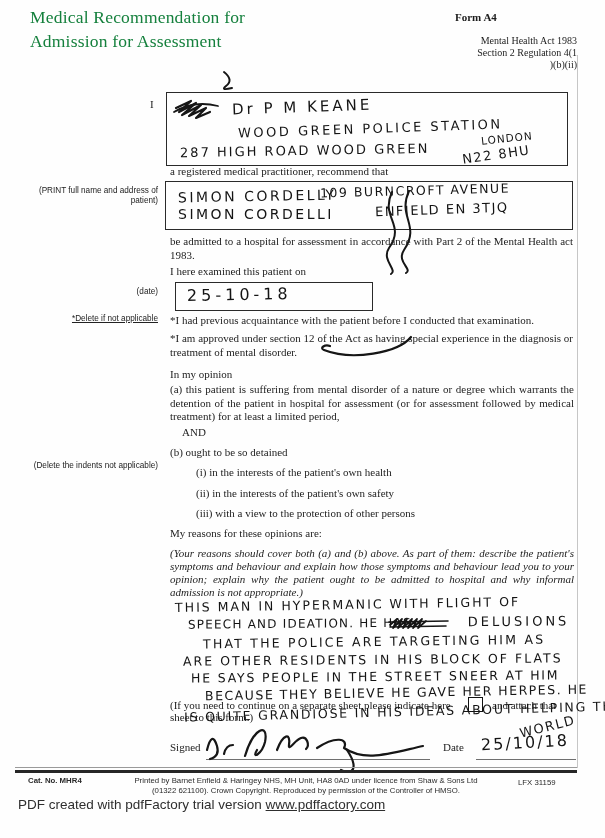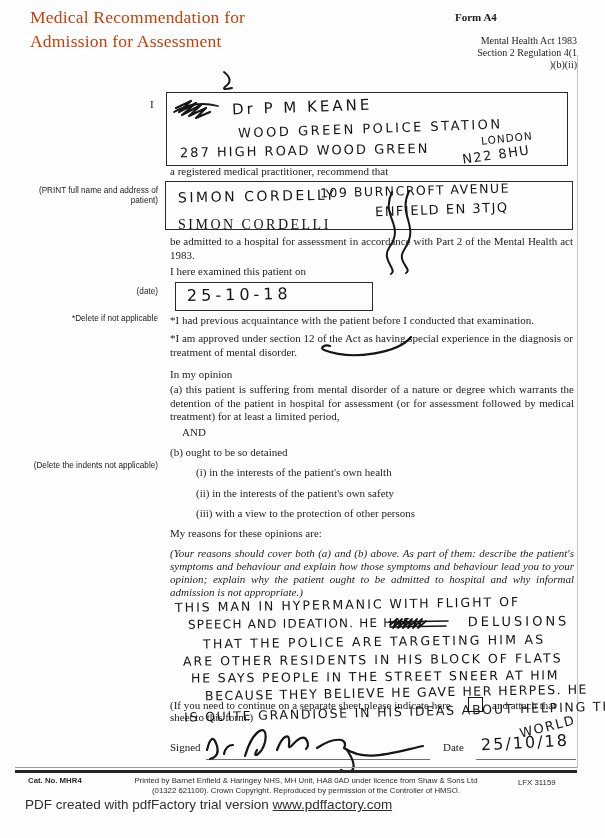--- a/index.html
+++ b/index.html
@@ -1,38 +1,38 @@
 <!DOCTYPE html>
 <html><head>
 <meta charset="utf-8">
 <style>
   html,body{margin:0;padding:0;background:#ffffff;}
   .page{position:relative;width:605px;height:838px;background:#fefefe;overflow:hidden;
         font-family:"Liberation Serif",serif;color:#1c1c1c;}
   .abs{position:absolute;}
-  .title{font-size:17.5px;letter-spacing:.2px;color:#c2410c;}
+  .title{font-size:17.5px;letter-spacing:.2px;color:#15803d;}
   .formcode{font-size:11px;font-weight:bold;}
   .actref{font-size:10px;text-align:right;line-height:12px;}
   .mlabel{font-family:"Liberation Sans",sans-serif;font-size:8.2px;line-height:9.6px;
           text-align:right;width:138px;left:20px;color:#222;}
   .body-text{font-size:11px;line-height:13.5px;}
   .just{text-align:justify;}
   .ital{font-style:italic;}
   .fbox{border:1.5px solid #2a2a2a;background:transparent;}
   .hw{position:absolute;font-family:"DejaVu Sans",sans-serif;color:#141414;
       white-space:nowrap;font-weight:500;}
   .scribble-gap{display:inline-block;width:56px;}
   svg.ink{position:absolute;overflow:visible;}
   svg.ink path{fill:none;stroke:#161616;stroke-linecap:round;stroke-linejoin:round;}
   .chkbox{position:absolute;width:13px;height:13px;border:1.5px solid #111;background:#fff;}
   .sig-underline{position:absolute;border-top:1px solid #6f6f6f;}
   .divider-thin{position:absolute;border-top:1.5px solid #9a9a9a;}
   .divider-thick{position:absolute;height:2.5px;background:#262626;}
   .footer-small{font-family:"Liberation Sans",sans-serif;font-size:7.8px;line-height:10px;color:#2a2a2a;}
-  .pdf-banner{font-family:"Liberation Sans",sans-serif;font-size:13.5px;color:#2e2e2e;margin-left:7px;}
+  .pdf-banner{font-family:"Liberation Sans",sans-serif;font-size:13.5px;color:#2e2e2e;}
   .pdf-banner a{color:#2e2e2e;text-decoration:underline;}
   .vline{position:absolute;width:1px;background:#c6c6c6;}
 </style>
 </head>
 <body>
 
 <div class="page">
 
   <div class="vline" style="left:577px;top:55px;height:713px;"></div>
 
@@ -57,36 +57,36 @@
   <div class="hw" style="left:180px;top:143px;font-size:13px;letter-spacing:2px;transform:rotate(-1deg);">287 HIGH ROAD WOOD GREEN</div>
   <div class="hw" style="left:481px;top:132px;font-size:10.5px;letter-spacing:1px;transform:rotate(-6deg);">LONDON</div>
   <div class="hw" style="left:462px;top:147px;font-size:13px;letter-spacing:1.5px;transform:rotate(-8deg);">N22 8HU</div>
 
   <div class="abs body-text" style="left:170px;top:165px;">a registered medical practitioner, recommend that</div>
 
   <div class="abs mlabel" style="top:186px;">(PRINT full name and address of patient)</div>
   <div class="abs fbox" style="left:165px;top:181px;width:406px;height:47px;"></div>
   <div class="hw" style="left:178px;top:188px;font-size:14px;letter-spacing:2.5px;transform:rotate(-1deg);">SIMON CORDELLY</div>
   <div class="hw" style="left:320px;top:183px;font-size:12.5px;letter-spacing:1.5px;transform:rotate(-1.5deg);">109 BURNCROFT AVENUE</div>
-  <div class="hw" style="left:178px;top:217px;font-size:14px;letter-spacing:2.5px;font-family:Liberation Serif, serif;">SIMON CORDELLI</div>
+  <div class="hw" style="left:178px;top:206px;font-size:14px;letter-spacing:2.5px;">SIMON CORDELLI</div>
   <div class="hw" style="left:375px;top:202px;font-size:13px;letter-spacing:1.5px;transform:rotate(-2deg);">ENFIELD EN 3TJQ</div>
 
   <svg class="ink" style="left:376px;top:190px;" width="46" height="86" viewBox="0 0 46 86">
     <path d="M16,2 C4,28 30,34 13,58 C5,70 22,80 15,84" stroke-width="2"></path>
     <path d="M33,1 C21,27 45,35 28,60 C20,72 37,79 30,83" stroke-width="2"></path>
   </svg>
 
   <div class="abs body-text just" style="left:170px;top:235px;width:403px;">be admitted to a hospital for assessment in accordance with Part 2 of the Mental Health act 1983.</div>
   <div class="abs body-text" style="left:170px;top:265px;">I here examined this patient on</div>
 
   <div class="abs mlabel" style="top:287px;">(date)</div>
   <div class="abs fbox" style="left:175px;top:282px;width:196px;height:27px;"></div>
   <div class="hw" style="left:187px;top:285px;font-size:16px;letter-spacing:4px;transform:rotate(-1deg);">25-10-18</div>
 
-  <div class="abs mlabel" style="top:314px;">*Delete if not applicable</div>
+  <div class="abs mlabel" style="top:314px;text-decoration:underline;">*Delete if not applicable</div>
   <div class="abs body-text" style="left:170px;top:314px;width:405px;">*I had previous acquaintance with the patient before I conducted that examination.</div>
   <div class="abs body-text just" style="left:170px;top:332px;width:403px;">*I am approved under section 12 of the Act as having special experience in the diagnosis or treatment of mental disorder.</div>
 
   <svg class="ink" style="left:318px;top:334px;" width="96" height="27" viewBox="0 0 96 27">
     <path d="M93,3 C80,19 34,27 6,16 C1,14 7,10 12,12" stroke-width="2.2"></path>
   </svg>
 
   <div class="abs body-text" style="left:170px;top:368px;">In my opinion</div>
   <div class="abs body-text just" style="left:170px;top:383px;width:404px;">(a) this patient is suffering from mental disorder of a nature or degree which warrants the detention of the patient in hospital for assessment (or for assessment followed by medical treatment) for at least a limited period,</div>
   <div class="abs body-text" style="left:170px;top:426px;margin-left:12px;">AND</div>

